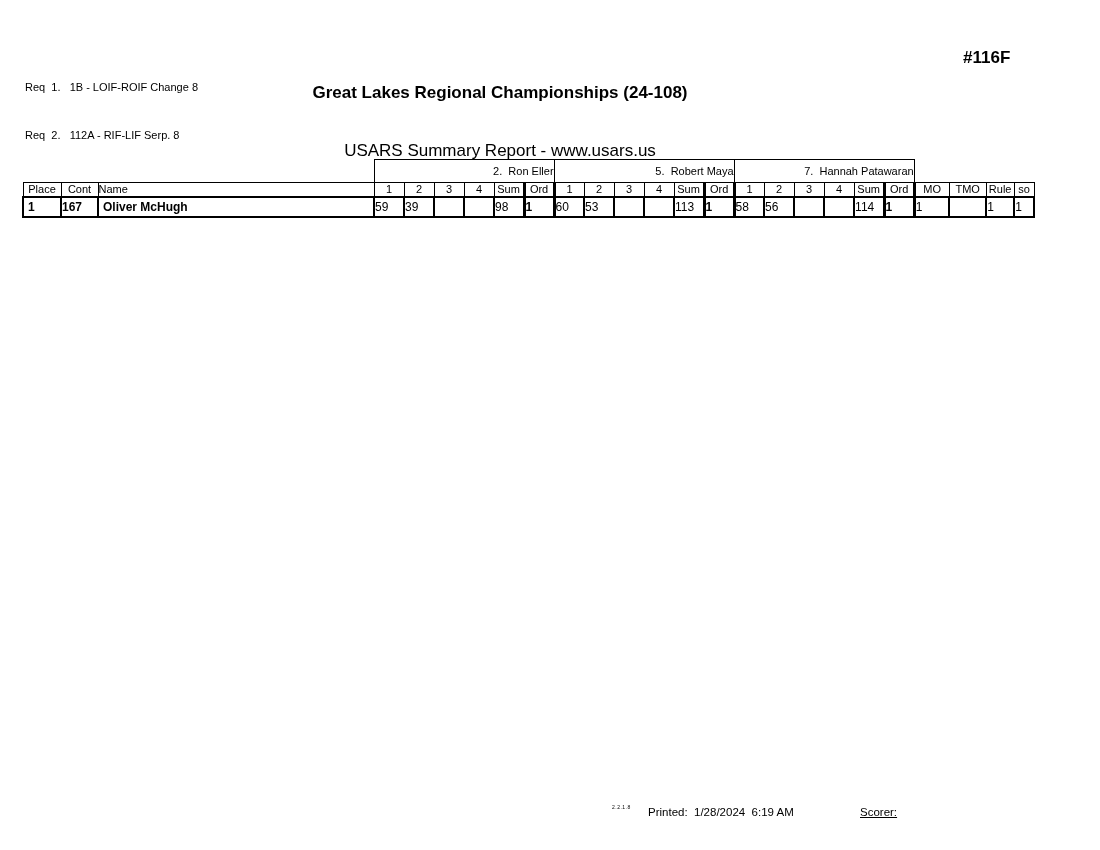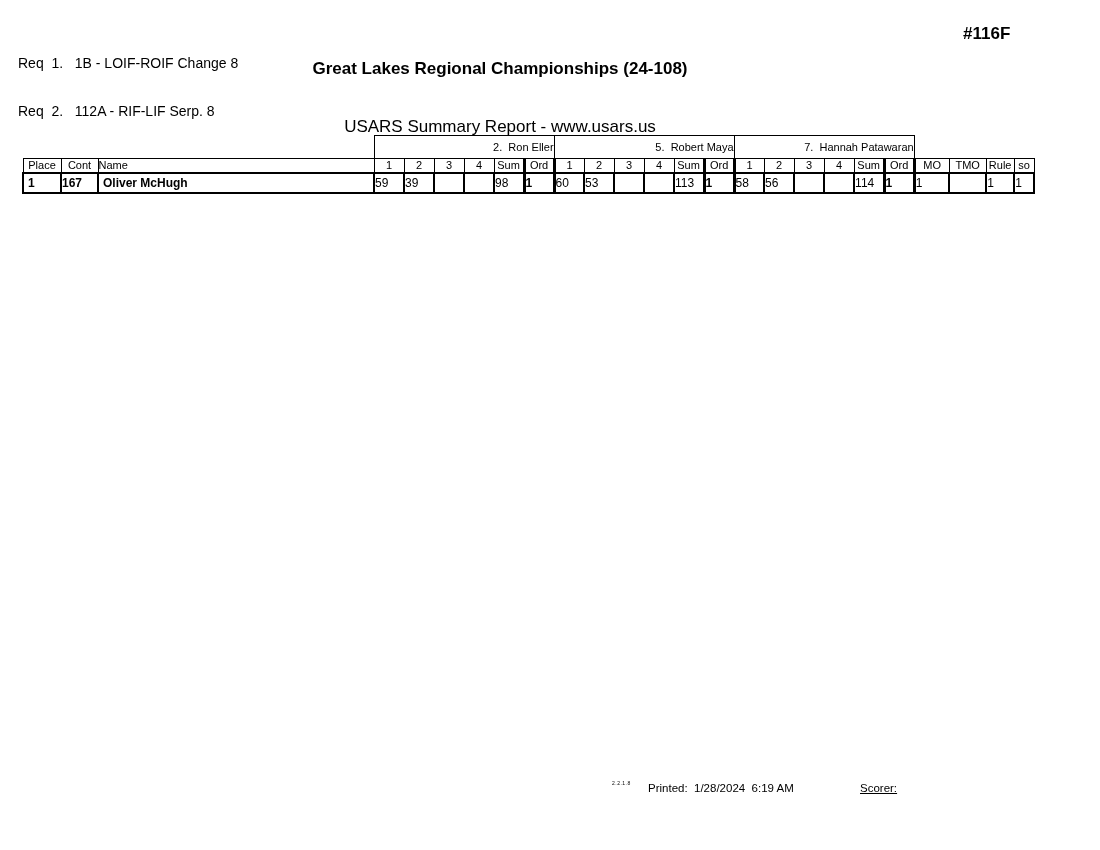--- a/index.html
+++ b/index.html
@@ -5,27 +5,27 @@
   html, body {
     margin: 0;
     padding: 0;
     width: 1100px;
     height: 850px;
     background: #ffffff;
     font-family: "Liberation Sans", sans-serif;
     color: #000000;
     overflow: hidden;
   }
-  .abs { position: absolute; }
+  .abs { position: absolute; margin-top: 24px; }
 
   
   .req-block {
-    left: 18px;
+    left: 25px;
     top: 23px;
-    font-size: 14px;
+    font-size: 11px;
     line-height: 16px;
     white-space: pre;
   }
 
   
   .title-block {
     left: 0;
     top: 22px;
     width: 1000px;
     text-align: center;

